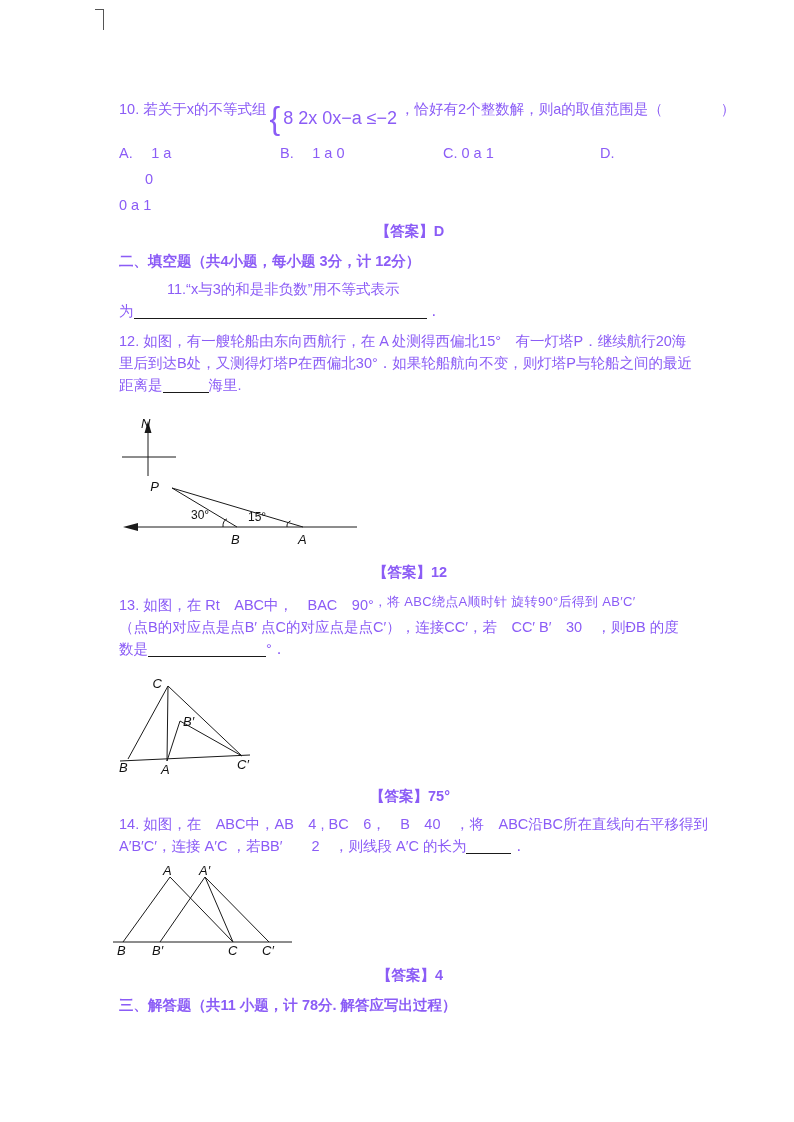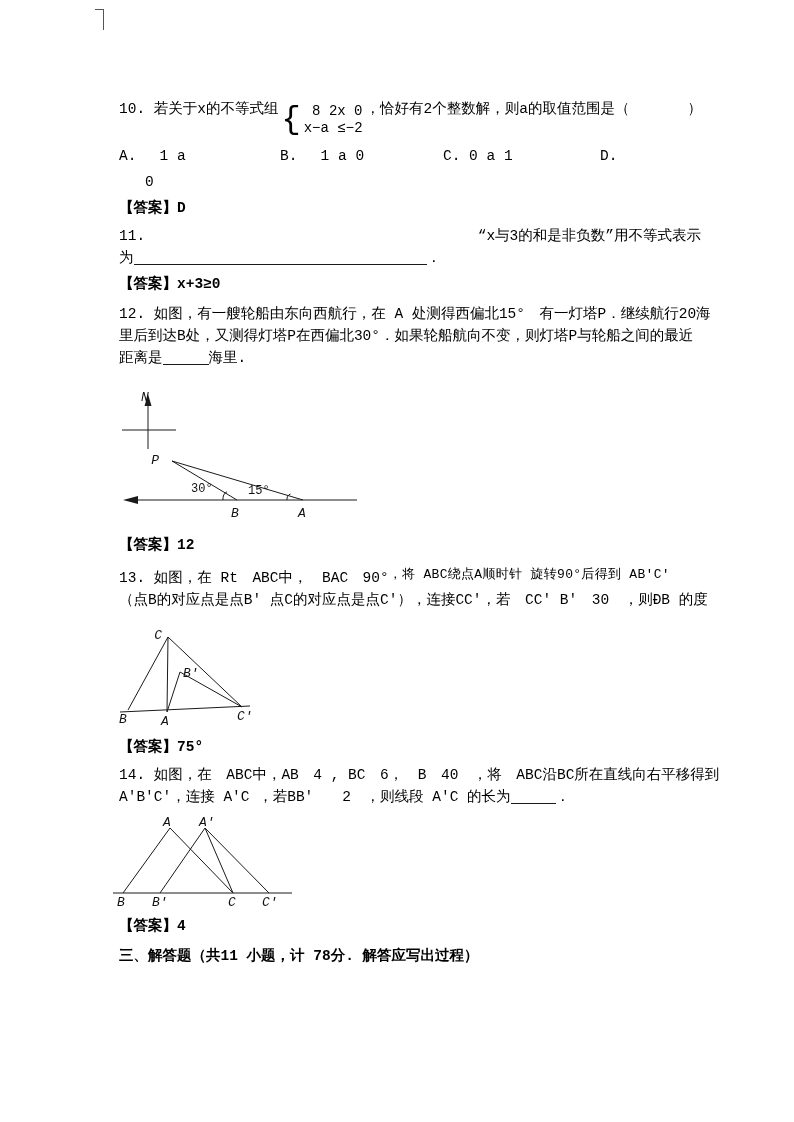--- a/index.html
+++ b/index.html
@@ -2,45 +2,45 @@
 <html><head>
 <meta charset="utf-8">
 <style>
   * { margin:0; padding:0; box-sizing:border-box; }
   html,body { background:#ffffff; }
   .page {
     position:relative;
     width:757px; height:1122px;
     background:#ffffff;
     overflow:hidden;
-    font-family:Liberation Mono, monospace;
-    color:#000000;
+    font-family:Liberation Sans, sans-serif;
+    color:#8b5cf6;
     font-size:14.5px;
   }
   .corner-mark {
     position:absolute; left:95px; top:9px;
     width:9px; height:21px;
     border-top:1.5px solid #555;
     border-right:1.5px solid #555;
   }
   .content {
     position:absolute; left:119px; top:86px; width:582px;
   }
   .line { line-height:22px; white-space:nowrap; }
-  .ans  { font-weight:bold; margin-top:4px; }
+  .ans  { font-weight:bold; margin-top:4px;text-align:center; }
   .q10-line1 { line-height:46px; }
   .sys-wrap { display:inline-flex; align-items:center; vertical-align:-15px; margin:0 3px; }
   .sys-brace { font-size:32px; line-height:1; font-weight:400; }
-  .sys-rows { display:flex; flex-direction:column; font-size:14px; line-height:17px; padding-left:3px;text-align:right; }
+  .sys-rows { display:flex; flex-direction:row; font-size:18px; line-height:17px; padding-left:3px; }
   .opts { display:flex; margin-top:8px; }
   .opt-a { width:161px; } .opt-b { width:163px; } .opt-c { width:157px; }
   .opt-d2 { margin-top:4px; padding-left:26px; }
   .opt-d3 { margin-top:4px; }
   .sec { font-weight:bold; margin-top:8px; } .mt6 { margin-top:6px; } .mt8 { margin-top:8px; } .mt14 { margin-top:8px; }
-  .flexline { display:flex; justify-content:space-between; }
+  .flexline { display:flex; justify-content:flex-start;margin-left:48px; }
   .blank { display:inline-block; border-bottom:1px solid #1a1a1a; height:15px; vertical-align:-3px; }
   .w293 { width:293px; } .w46 { width:46px; } .w118 { width:118px; } .w45 { width:45px; }
   .sup-small { font-size:13px; vertical-align:4px; letter-spacing:0.3px; }
   .fig { margin-top:16px; }
   .fig svg { display:block; }
   .fig12 { margin-left:-4px; }
   .fig13 { margin-left:-1px; }
   .fig14 { margin-left:-6px; margin-top:8px; }
   svg line, svg path { stroke:#1a1a1a; stroke-width:1; fill:none; }
   svg polygon { fill:#1a1a1a; stroke:none; }
@@ -64,31 +64,32 @@
           </span>
         </span><span>，恰好有2个整数解，则a的取值范围是（　　　　）</span>
     </div>
     <div class="line opts">
       <span class="opt-a">A.　 1  a</span>
       <span class="opt-b">B.　  1  a  0</span>
       <span class="opt-c">C. 0  a  1</span>
       <span class="opt-d">D.</span>
     </div>
     <div class="line opt-d2">0</div>
+    <div class="line opt-d3">0  a  1</div>
     <div class="line ans">【答案】D</div>
 
+    <div class="line sec">二、填空题（共4小题，每小题 3分，计 12分）</div>
 
     <div class="line flexline mt6">
       <span>11.</span>
       <span>“x与3的和是非负数”用不等式表示</span>
     </div>
     <div class="line">
       <span>为</span><span class="blank w293"></span><span>．</span>
     </div>
-    <div class="line ans">【答案】x+3≥0</div>
 
     <div class="line mt14">12. 如图，有一艘轮船由东向西航行，在 A 处测得西偏北15°　有一灯塔P．继续航行20海</div>
     <div class="line">里后到达B处，又测得灯塔P在西偏北30°．如果轮船航向不变，则灯塔P与轮船之间的最近</div>
     <div class="line">
       <span>距离是</span><span class="blank w46"></span><span>海里.</span>
     </div>
 
     <div class="fig fig12">
       <svg width="250" height="145" viewBox="0 0 250 145">
         <g>
@@ -109,20 +110,23 @@
         <text x="116" y="132" class="pt">B</text>
         <text x="183" y="132" class="pt">A</text>
       </svg>
     </div>
     <div class="line ans">【答案】12</div>
 
     <div class="line mt8">
       <span>13. 如图，在 Rt　ABC中，　BAC　90°</span><span class="sup-small">，将  ABC绕点A顺时针 旋转90°后得到  AB′C′</span>
     </div>
     <div class="line">（点B的对应点是点B′ 点C的对应点是点C′），连接CC′，若　CC′ B′　30　，则ÐB 的度</div>
+    <div class="line">
+      <span>数是</span><span class="blank w118"></span><span>°．</span>
+    </div>
 
     <div class="fig fig13">
       <svg width="150" height="105" viewBox="0 0 150 105">
         <g>
           <line x1="2" y1="85" x2="132" y2="79"></line>
           <line x1="10" y1="83" x2="50" y2="10"></line>
           <line x1="50" y1="10" x2="49" y2="85"></line>
           <line x1="50" y1="10" x2="124" y2="80"></line>
           <line x1="49" y1="85" x2="62" y2="45"></line>
           <line x1="62" y1="45" x2="124" y2="80"></line>

